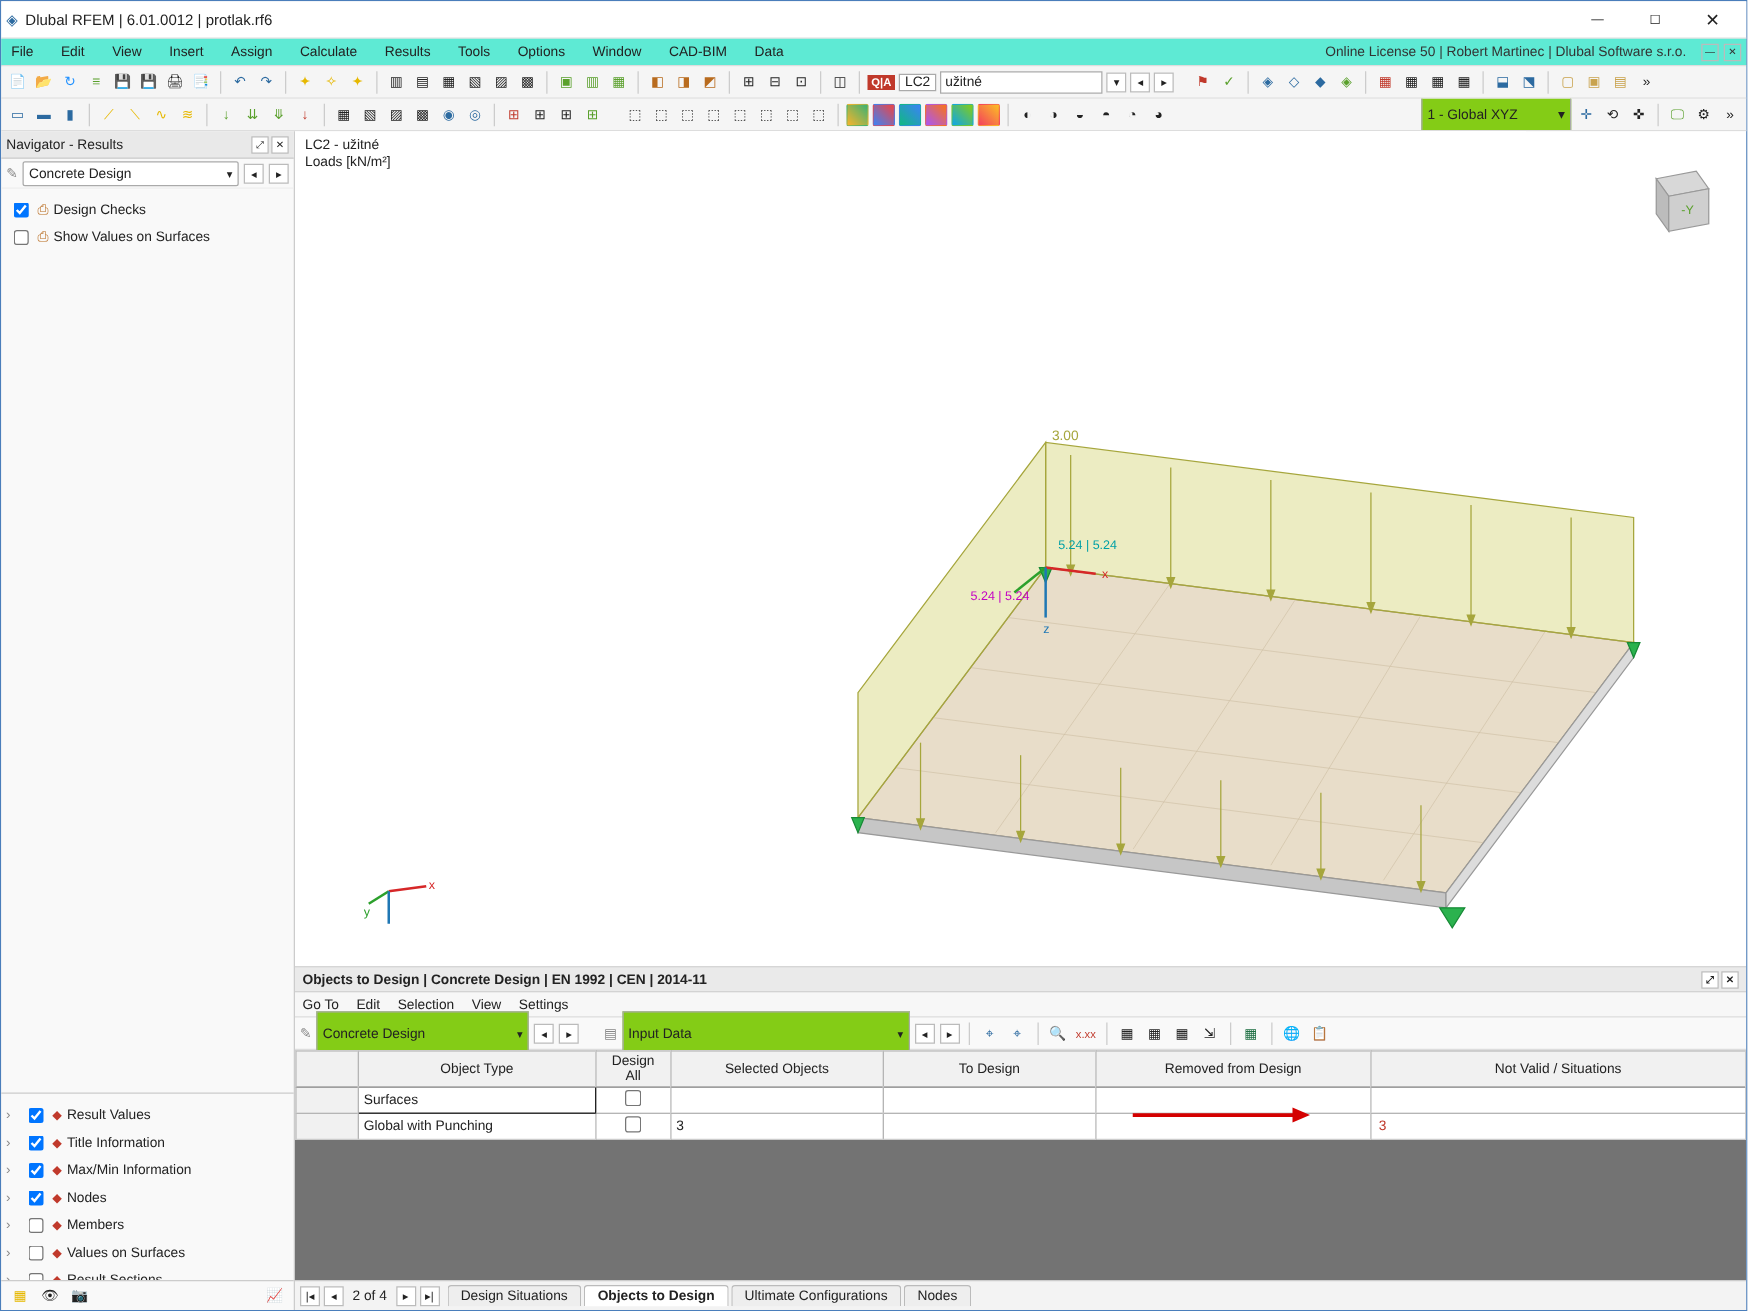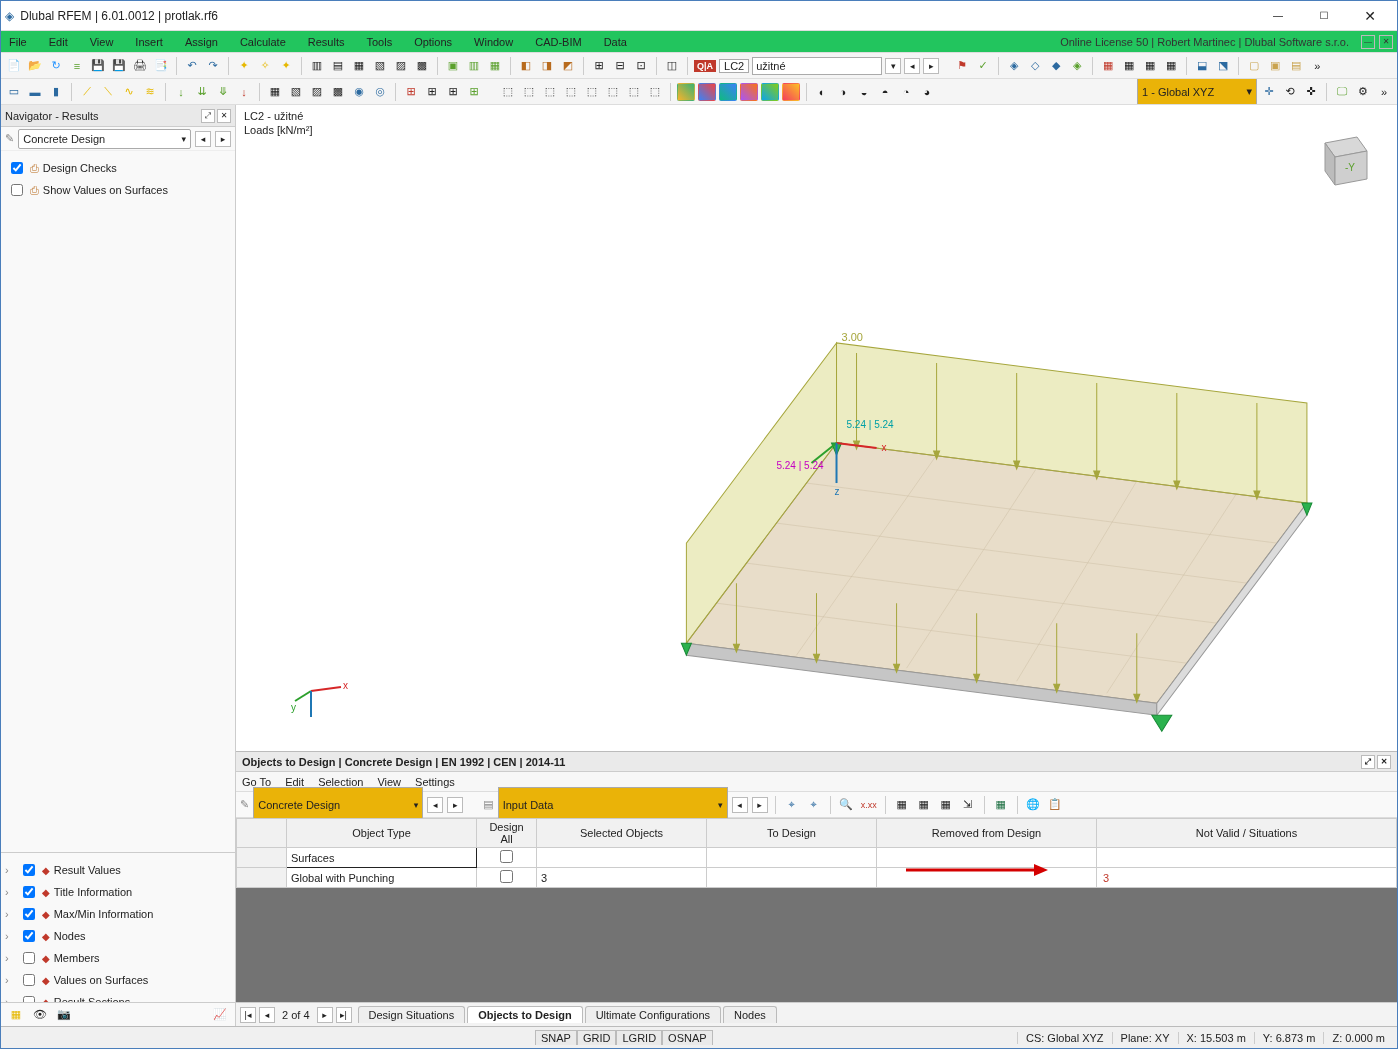--- a/index.html
+++ b/index.html
@@ -3,21 +3,21 @@
 <meta charset="utf-8">
 <style>
   * { box-sizing: border-box; }
   html, body { margin:0; padding:0; font-family: "Segoe UI", Tahoma, sans-serif; font-size:11px; color:#222; background:#fff; height:100%; overflow:hidden;}
   .window-border { width:1398px; height:1049px; border:1px solid #4a7ebb; display:flex; flex-direction:column; background:#f0f0f0;}
   .titlebar { height:30px; background:#fff; border-bottom:1px solid #ddd; display:flex; align-items:center; justify-content:space-between; padding:0 4px 0 4px;}
   .titlebar-left { display:flex; align-items:center; gap:6px; font-size:12px;}
   .titlebar-right { display:flex; align-items:center; }
   .win-btns { display:flex; }
   .win-btn { width:46px; height:30px; display:flex; align-items:center; justify-content:center; font-family:Segoe UI Symbol,Arial; font-size:10px;}
-  .menubar { height:22px; background:#22c55e; border-bottom:1px solid #ddd; display:flex; align-items:center; padding:0 4px; justify-content:space-between;}
+  .menubar { height:22px; background:#5eead4; border-bottom:1px solid #ddd; display:flex; align-items:center; padding:0 4px; justify-content:space-between;}
   .menubar-left { display:flex; gap:14px; }
   .menubar-item { padding:2px 4px; }
   .menubar-right { display:flex; gap:4px; align-items:center; color:#333; font-size:11px;}
   .toolbar-row { height:26px; background:#f5f5f5; border-bottom:1px solid #ddd; display:flex; align-items:center; padding:0 4px; gap:3px; overflow:hidden;}
   .tb-sep { width:1px; height:18px; background:#ccc; margin:0 3px;}
   .tb-icon { width:18px; height:18px; border:1px solid transparent; border-radius:2px; display:flex; align-items:center; justify-content:center; font-size:11px; flex-shrink:0;}
   .drop-pair { display:flex; align-items:center; gap:3px;}
   .lc-badge { background:#c0392b; color:#fff; font-size:9px; padding:1px 3px; font-weight:bold;}
   .lc-badge2 { background:#fff; border:1px solid #aaa; padding:0px 4px; font-size:11px;}
   .lc-select { background:#fff; border:1px solid #aaa; height:18px; width:130px; padding:0 3px; display:flex; align-items:center;}
@@ -41,21 +41,21 @@
   .viewport { flex:1; position:relative; background:#fff; overflow:hidden;}
   .viewport-label { position:absolute; left:8px; top:4px; font-size:11px; line-height:1.3;}
   .nav-cube { position:absolute; right:20px; top:18px; width:72px; height:72px; }
   .slab-svg { position:absolute; left:0; top:0; width:100%; height:100%;}
   .axes-mini { position:absolute; left:55px; bottom:30px; }
   
   .btm-panel { height:275px; border-top:1px solid #bbb; display:flex; flex-direction:column; background:#f9f9f9;}
   .btm-title { height:20px; background:#eaeaea; border-bottom:1px solid #ccc; display:flex; align-items:center; justify-content:space-between; padding:0 6px; font-weight:bold; font-size:11px;}
   .btm-menu { height:20px; display:flex; align-items:center; gap:14px; padding:0 6px; border-bottom:1px solid #ddd; background:#f7f7f7;}
   .btm-toolbar { height:26px; display:flex; align-items:center; gap:4px; padding:2px 4px; border-bottom:1px solid #ddd;}
-  .btm-combo { background:#eab308; border:1px solid #aaa; height:36px; padding:0 4px; display:flex; align-items:center; gap:4px;}
+  .btm-combo { background:#84cc16; border:1px solid #aaa; height:36px; padding:0 4px; display:flex; align-items:center; gap:4px;}
   .btm-table-wrap { flex:1; overflow:auto; background:#737373;}
   table.btm-table { width:100%; border-collapse:collapse; table-layout:fixed;}
   .btm-table th, .btm-table td { border:1px solid #ccc; padding:2px 4px; font-size:11px; height:16px; background:#fff; white-space:nowrap; overflow:hidden;}
   .btm-table th { background:#f1f1f1; font-weight:normal; text-align:center;}
   .btm-table td.row-hdr { background:#f1f1f1; width:50px;}
   .btm-table td.center { text-align:center;}
   .btm-table td.red { color:#c0392b; text-align:left; padding-left:6px;}
   .btm-table input[type=checkbox]{ margin:0;}
   .btm-tabs-row { height:24px; border-top:1px solid #ccc; display:flex; align-items:center; gap:0; padding:0 4px; background:#f3f3f3;}
   .btm-pager { display:flex; align-items:center; gap:3px; margin-right:6px;}
@@ -535,28 +535,13 @@
               <div class="btm-tab">Design Situations</div>
               <div class="btm-tab active">Objects to Design</div>
               <div class="btm-tab">Ultimate Configurations</div>
               <div class="btm-tab">Nodes</div>
             </div>
         </div>
       </div>
     </div>
   </div>
 
-  <div class="statusbar">
-    <div class="status-left" id="status-snap" style="margin-left: 530px;">
-        <span class="seg-btn">SNAP</span>
-        <span class="seg-btn">GRID</span>
-        <span class="seg-btn">LGRID</span>
-        <span class="seg-btn">OSNAP</span>
-      </div>
-    <div style="display:flex;">
-      <div class="status-seg">CS: Global XYZ</div>
-      <div class="status-seg">Plane: XY</div>
-      <div class="status-seg">X: 15.503 m</div>
-      <div class="status-seg">Y: 6.873 m</div>
-      <div class="status-seg">Z: 0.000 m</div>
-    </div>
-  </div>
 </div>
 
 </body></html>

